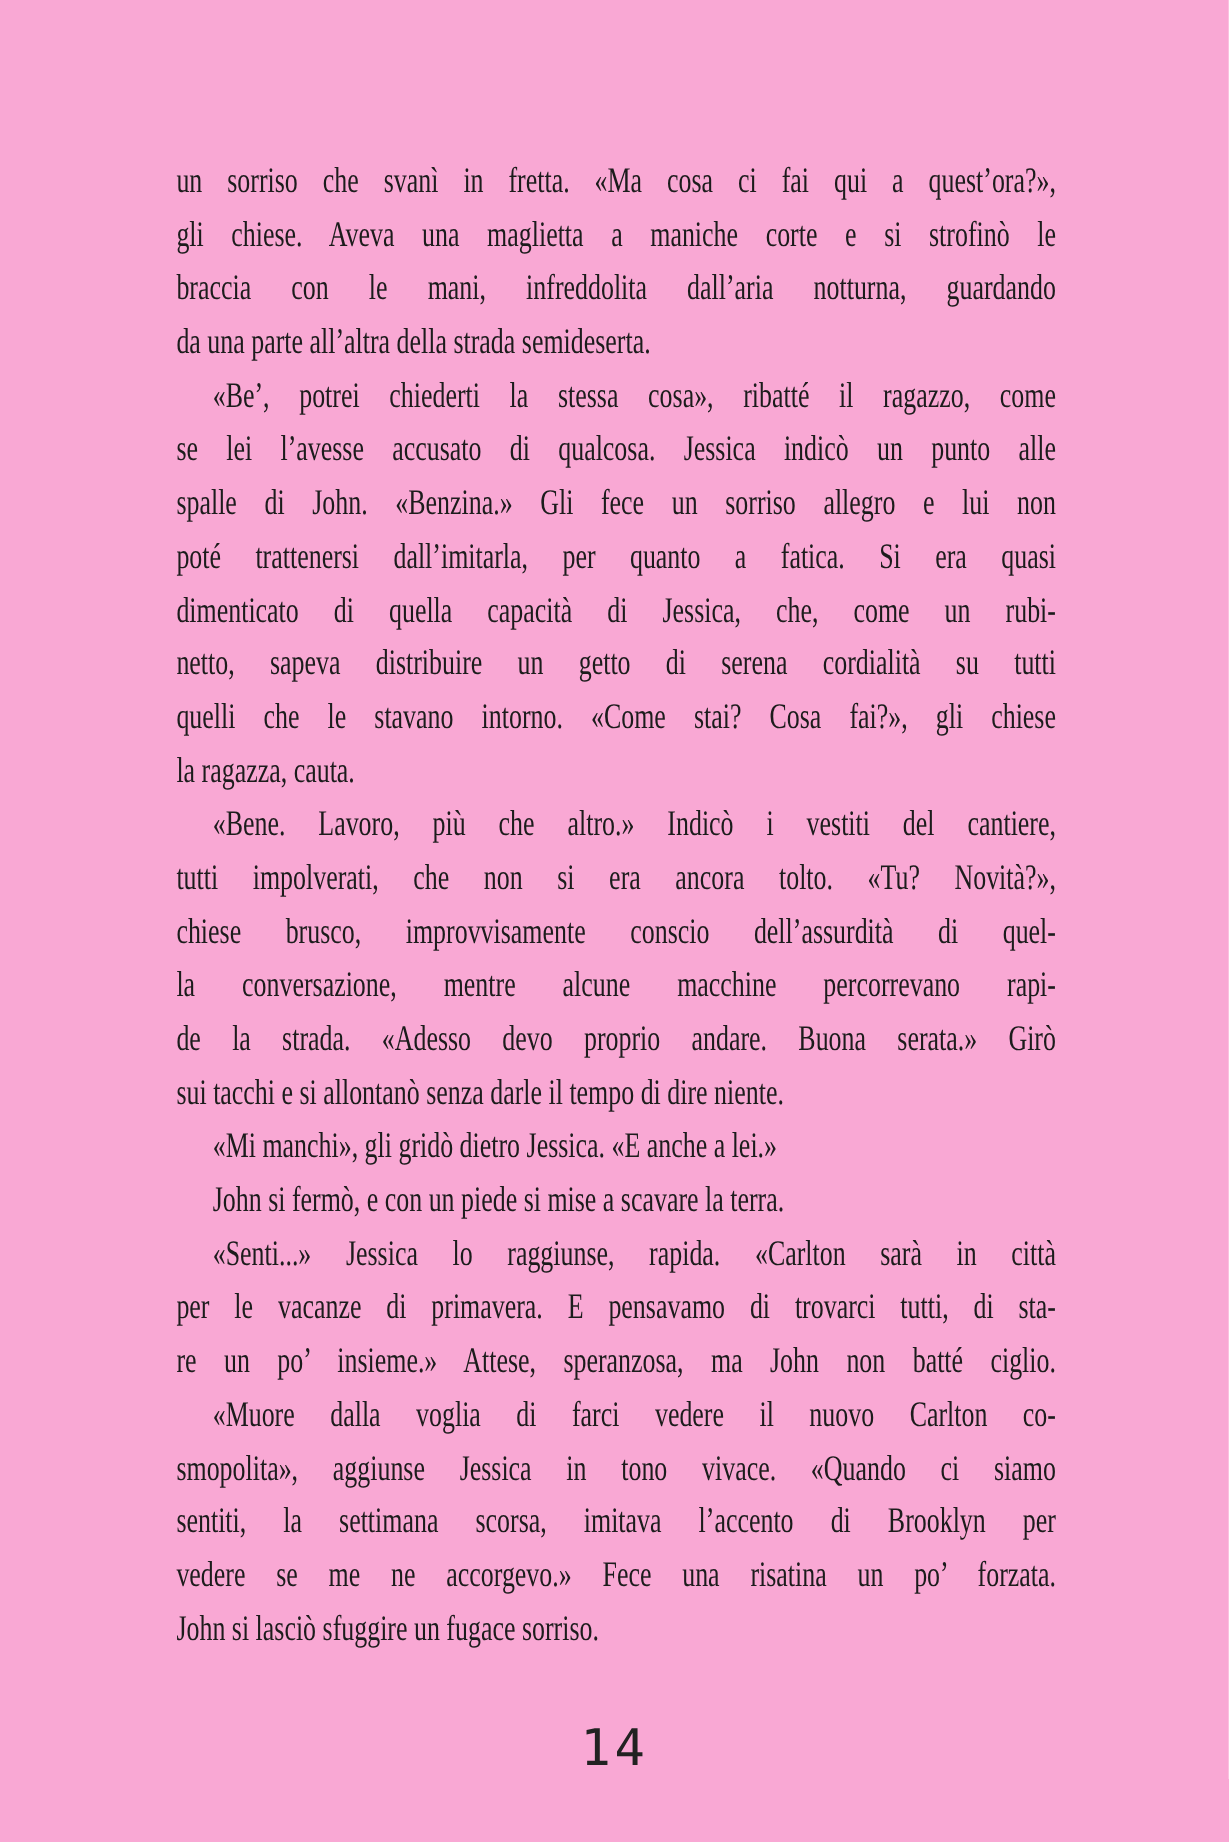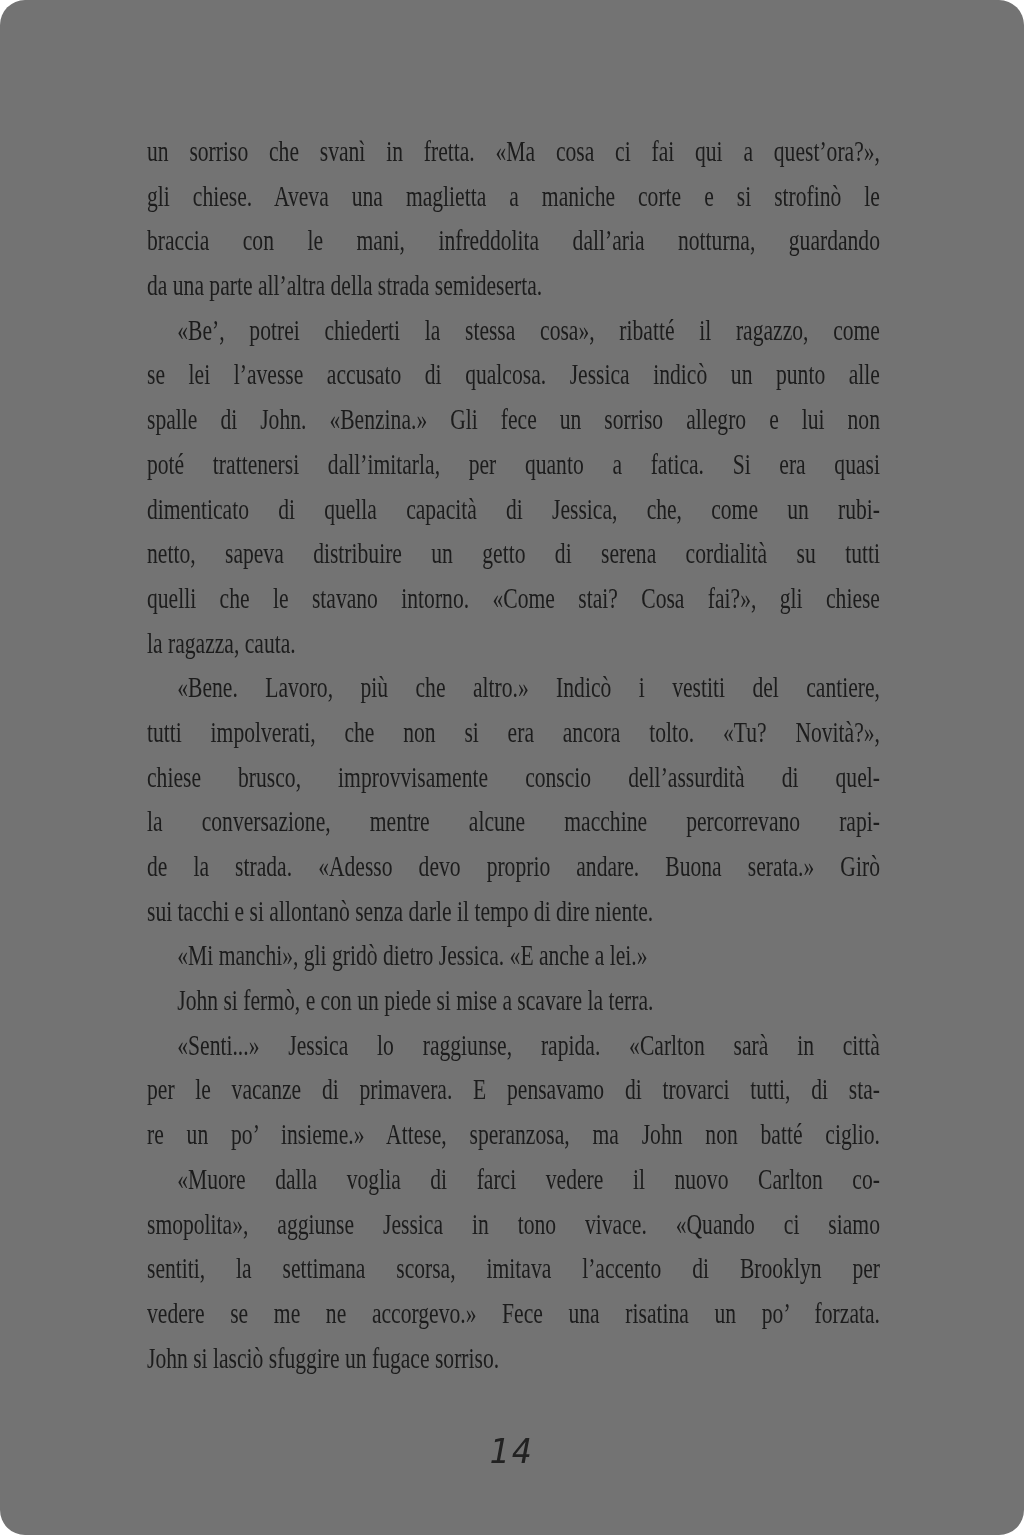--- a/index.html
+++ b/index.html
@@ -10,22 +10,21 @@
     width: 1024px;
     height: 1535px;
     background: #ffffff;
     position: relative;
     overflow: hidden;
     font-family: "Liberation Serif", serif;
   }
   .page {
     position: absolute;
     inset: 0;
-    background: #737373;
-    border-radius: 25px;
+    background: #f9a8d4;
   }
   
   .text-block {
     position: absolute;
     left: 147px;
     top: 129px;
     width: 1018px;              
     transform: scaleX(0.72);
     transform-origin: 0 0;
     font-size: 30px;
@@ -44,24 +43,23 @@
   .line.indent {
     padding-left: 42px;         
   }
   .page-number {
     position: absolute;
     top: 1432px;
     left: 0;
     width: 100%;
     text-align: center;
     font-family: "DejaVu Sans Mono", monospace;
-    font-size: 33px;
+    font-size: 42px;
     letter-spacing: 3px;
     color: #222222;
-    font-style: italic;
   }
 </style>
 </head>
 <body>
 
 <div class="page">
   <div class="text-block" id="lines-container">
       <div class="line just">un sorriso che svanì in fretta. «Ma cosa ci fai qui a quest’ora?»,</div>
       <div class="line just">gli chiese. Aveva una maglietta a maniche corte e si strofinò le</div>
       <div class="line just">braccia con le mani, infreddolita dall’aria notturna, guardando</div>

